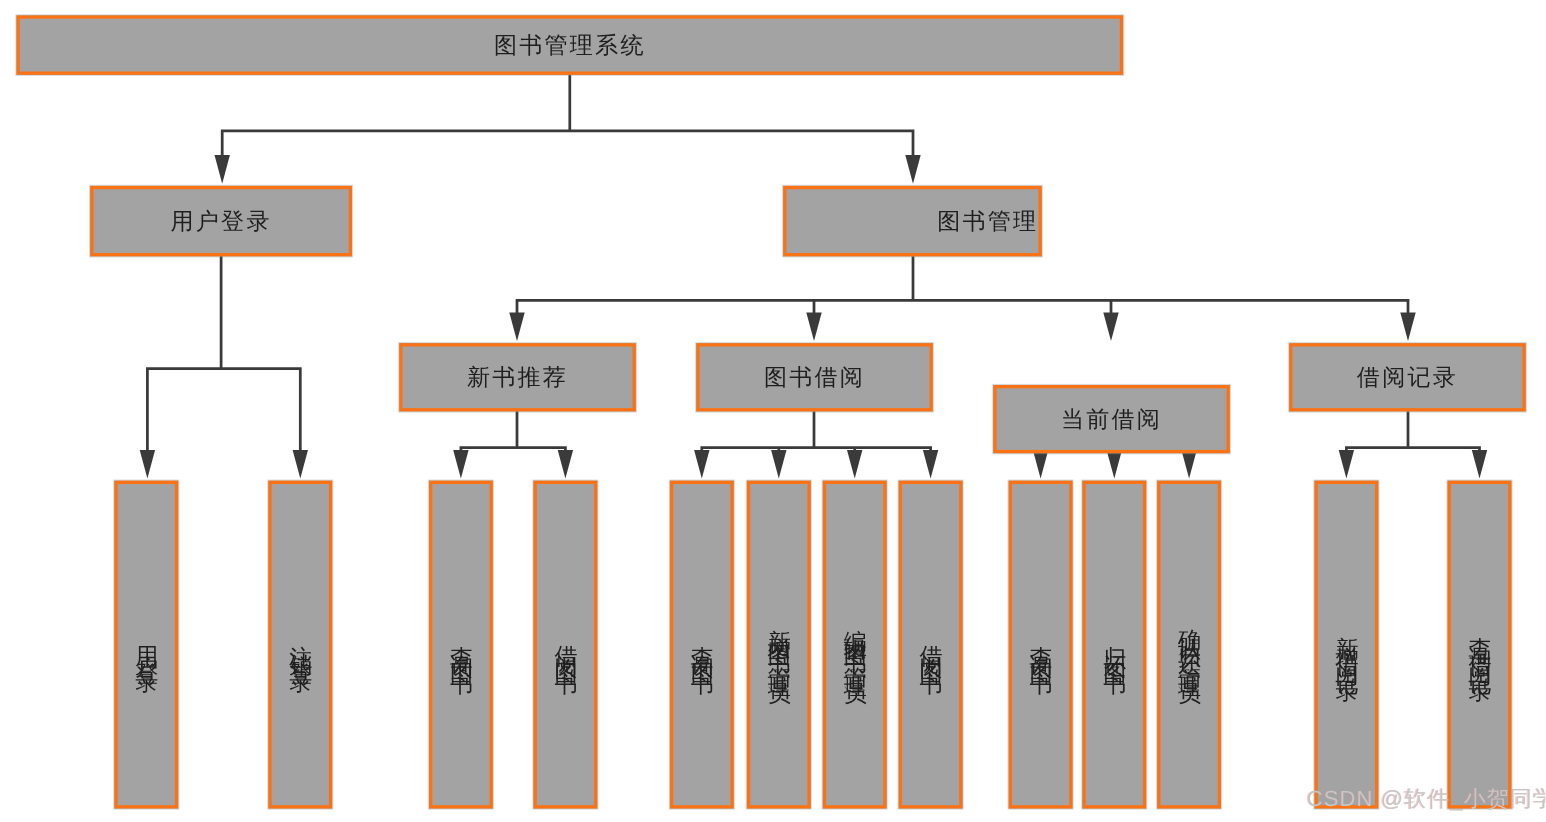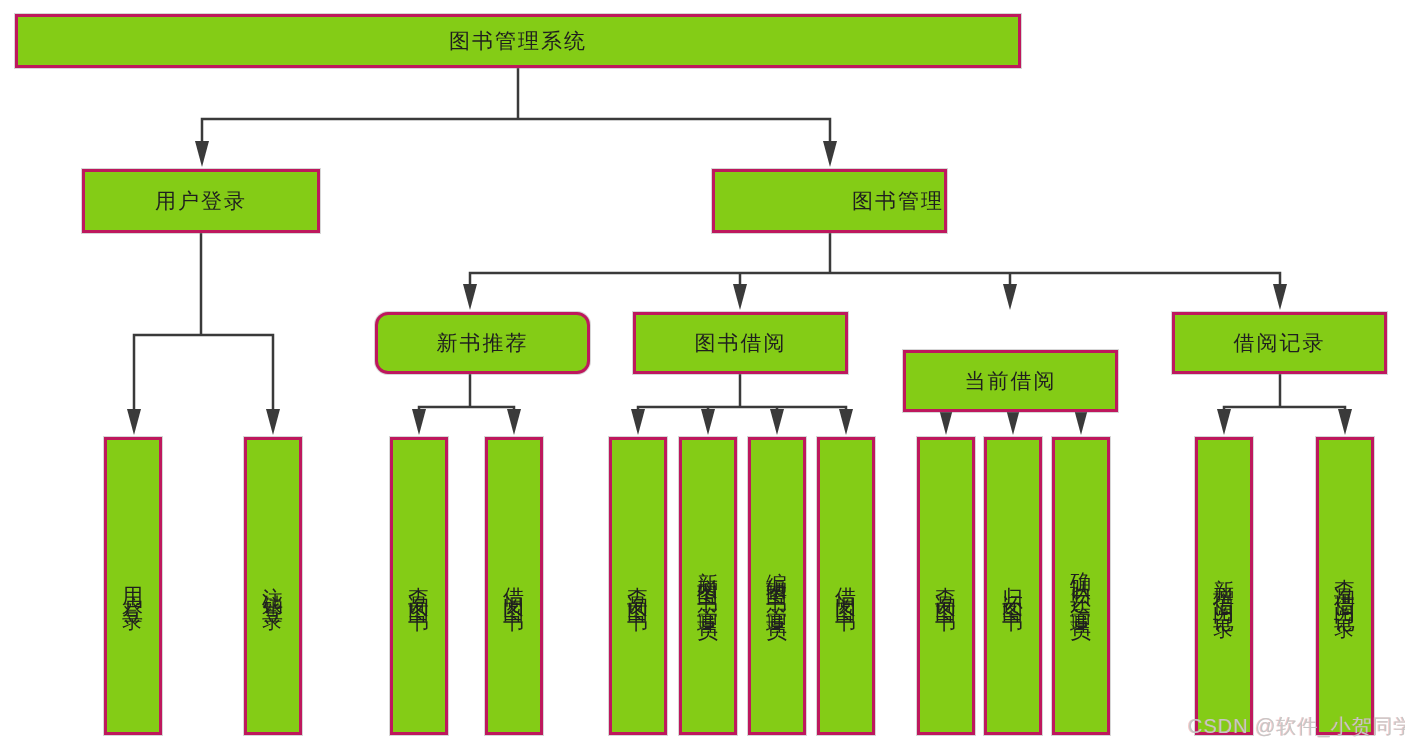--- a/index.html
+++ b/index.html
@@ -15,38 +15,38 @@
   .wires {
     position: absolute;
     left: 0; top: 0;
     width: 1405px; height: 747px;
     z-index: 1;
   }
   .box {
     position: absolute;
     z-index: 2;
     box-sizing: border-box;
-    background: #84cc16;
-    border: 3px solid #be185d;
+    background: #a3a3a3;
+    border: 3px solid #f97316;
     box-shadow: 0 0 0 1px rgba(140,140,140,0.35);
     display: flex;
     align-items: center;
     justify-content: center;
     font-size: 21px;
     letter-spacing: 2px;
     white-space: nowrap;
   }
   
   .b-root  { left: 15px;  top: 14px;  width: 1006px; height: 54px; }
   
   .b-l2a   { left: 82px;  top: 169px; width: 238px; height: 64px; }
   .b-l2b   { left: 712px; top: 169px; width: 235px; height: 64px; justify-content: flex-end; }
   
   .b-l3    { top: 312px; width: 215px; height: 62px; }
-  .b-l3-0  { left: 375px; border-radius: 13px; }
+  .b-l3-0  { left: 363px; }
   .b-l3-1  { left: 633px; }
   .b-l3-2  { left: 903px; margin-top: 38px; }
   .b-l3-3  { left: 1172px; }
   
   .leaf    { top: 437px; width: 58px; height: 298px; }
   .vtext {
     writing-mode: vertical-rl;
     text-orientation: mixed;
     letter-spacing: 8px;
     line-height: 1;

